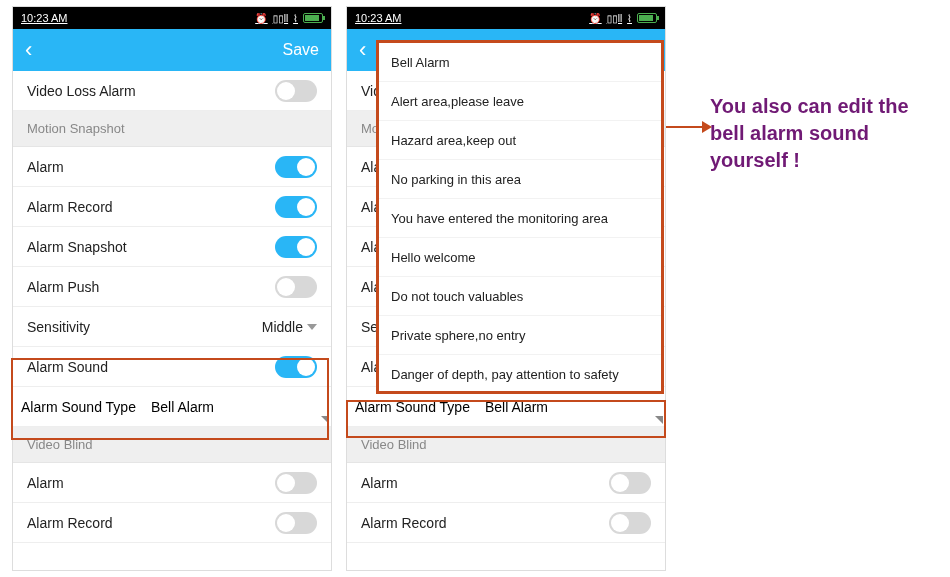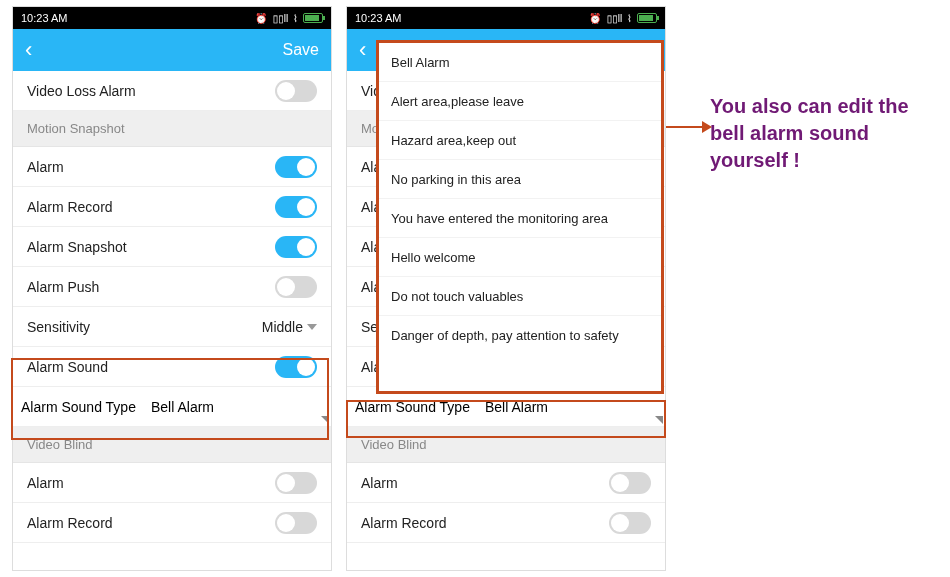--- a/index.html
+++ b/index.html
@@ -22,20 +22,21 @@
 
   .status-bar {
     height: 22px;
     background: #000;
     color: #fff;
     font-size: 11px;
     display: flex;
     align-items: center;
     justify-content: space-between;
     padding: 0 8px;
+    text-decoration: underline;
   }
   .status-right { display: flex; gap: 5px; align-items: center; }
   .status-right span { font-size: 10px; }
 
   .nav-bar {
     height: 42px;
     background: #29b6f6;
     color: #fff;
     display: flex;
     align-items: center;
@@ -324,20 +325,21 @@
 </div>
 
 <div class="dropdown-box2">
   <div class="dropdown-item">Bell Alarm</div>
   <div class="dropdown-item">Alert area,please leave</div>
   <div class="dropdown-item">Hazard area,keep out</div>
   <div class="dropdown-item">No parking in this area</div>
   <div class="dropdown-item">You have entered the monitoring area</div>
   <div class="dropdown-item">Hello welcome</div>
   <div class="dropdown-item">Do not touch valuables</div>
+  <div class="dropdown-item">Private sphere,no entry</div>
   <div class="dropdown-item">Danger of depth, pay attention to safety</div>
 </div>
 
 <div class="alarm-sound-box1"></div>
 <div class="soundtype-box2"></div>
 
 <div class="arrow"></div>
 <div class="annotation">You also can edit the bell alarm sound yourself !</div>
 
 </body></html>

